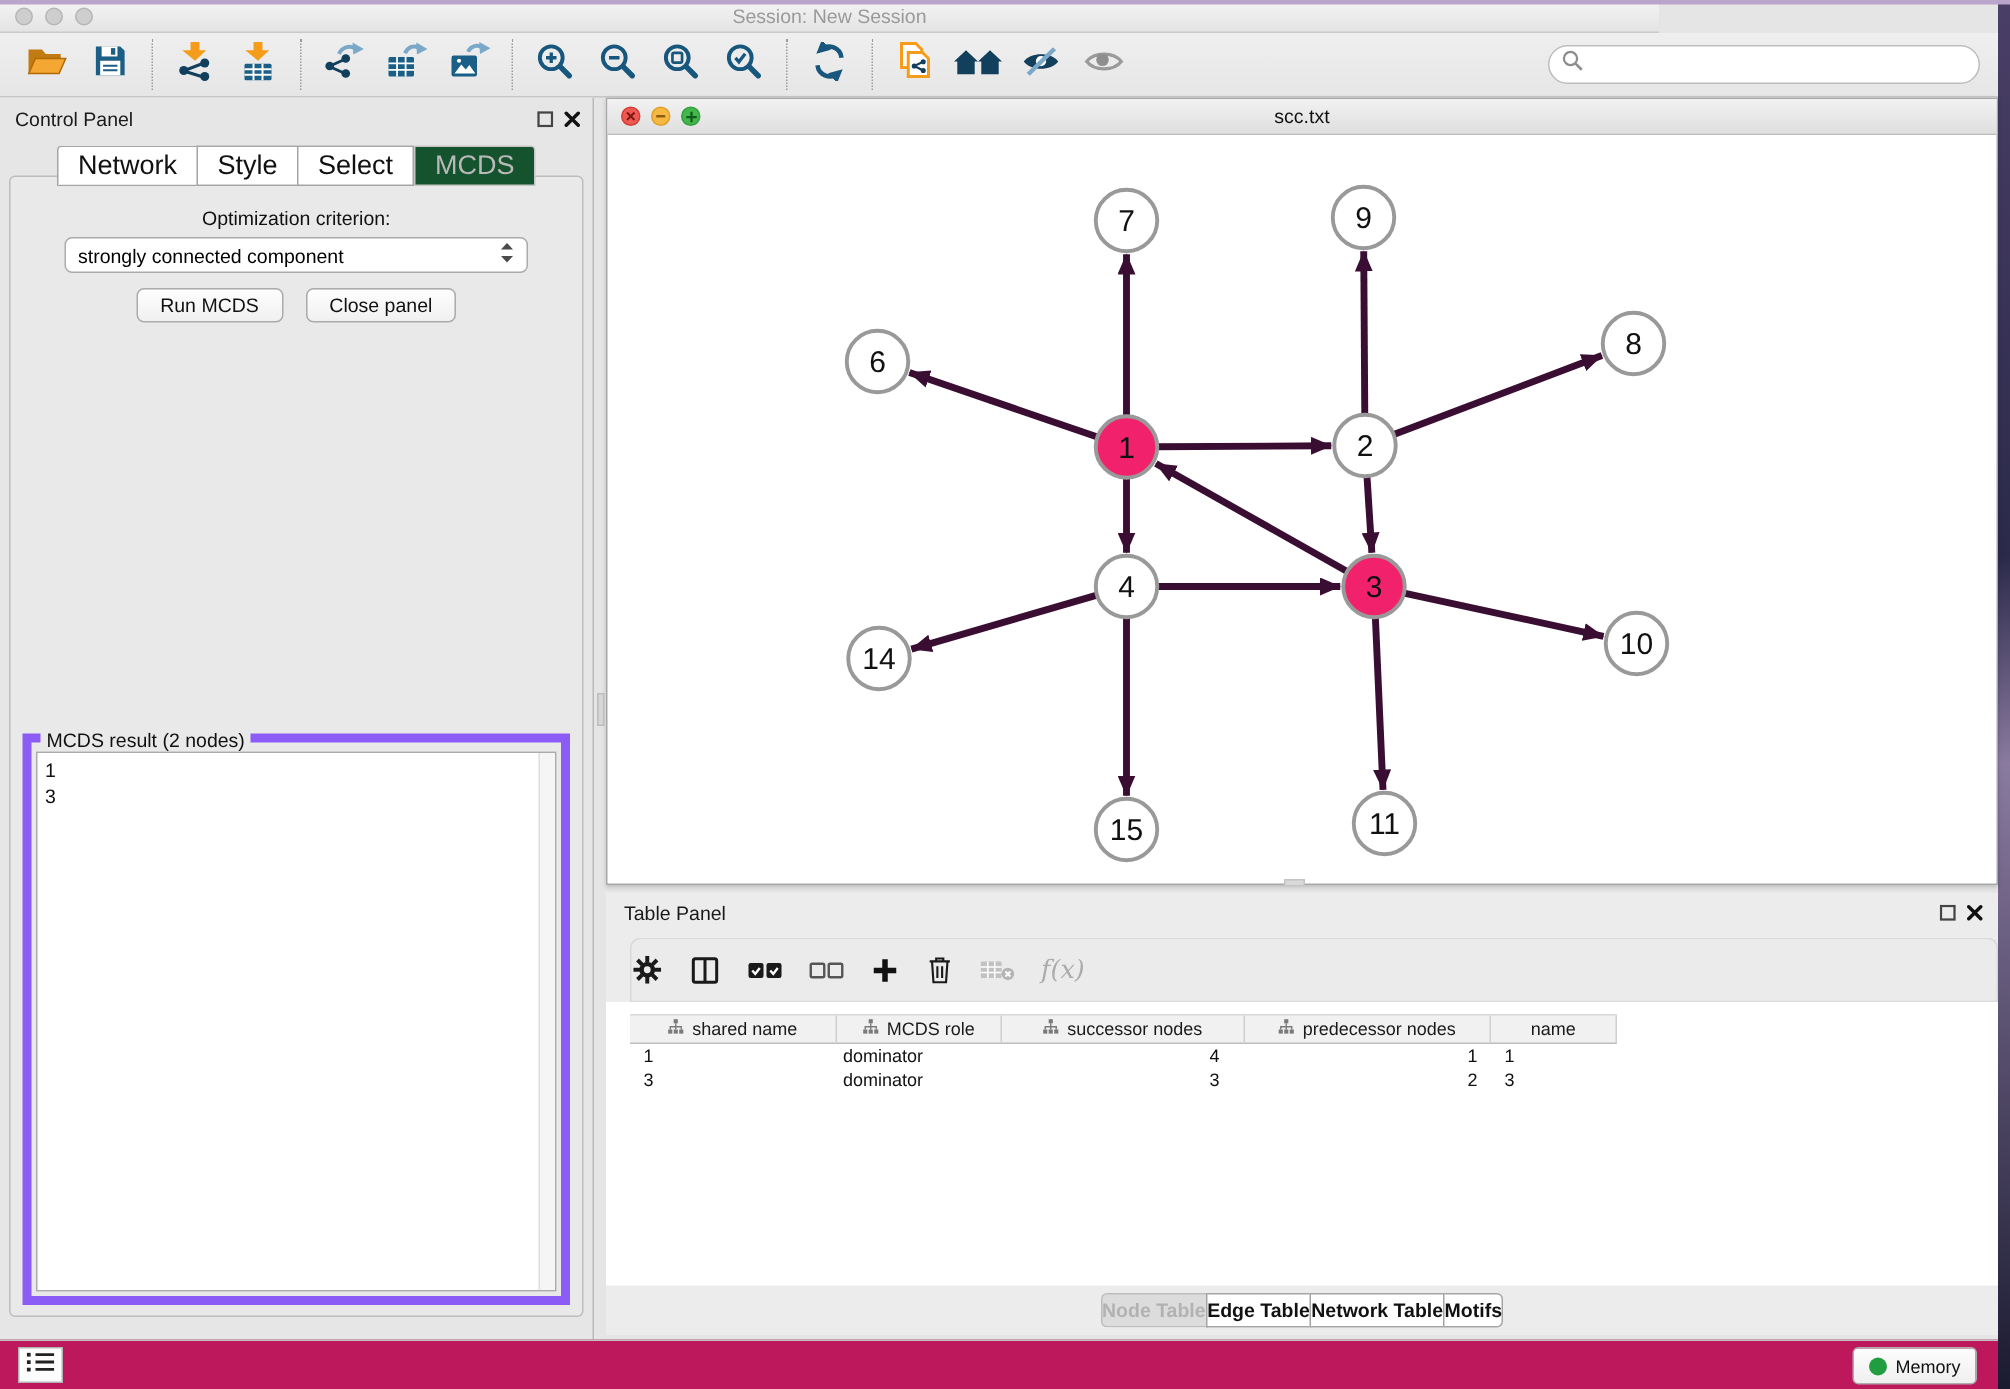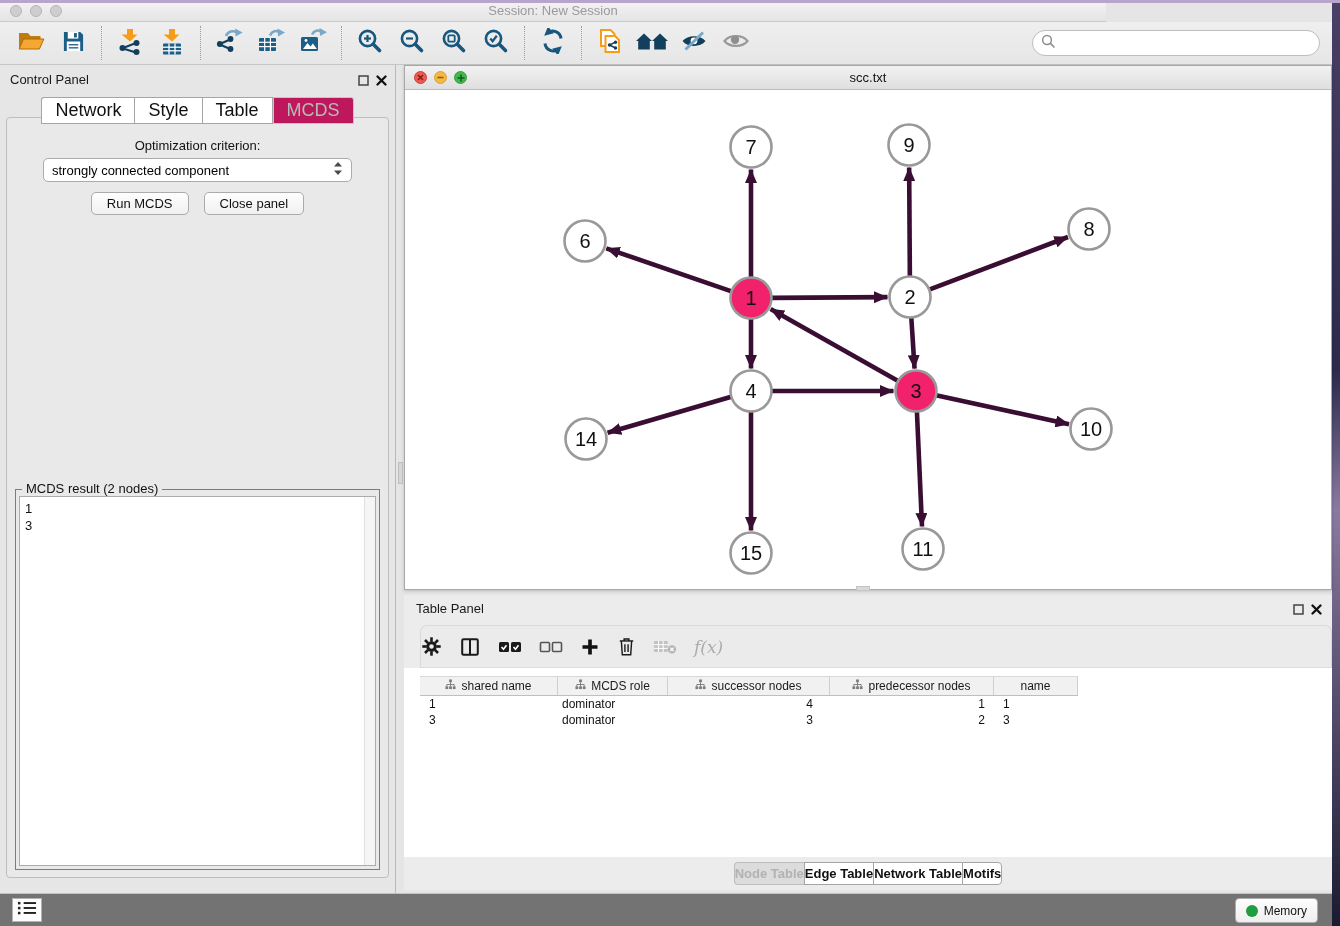--- a/index.html
+++ b/index.html
@@ -29,32 +29,32 @@
   
   #control-panel { position:absolute; left:0; top:65px; width:396px; height:828px;
     background:#e6e6e6; border-right:1px solid #b9b9b9; }
   #cp-header { position:absolute; left:0; top:0; width:100%; height:30px; }
   #cp-title { position:absolute; left:10px; top:7px; font-size:13px; color:#1a1a1a; }
   .panel-icons { position:absolute; right:8px; top:7px; display:flex; gap:7px; align-items:center; }
   #cp-tabs { position:absolute; left:0; top:32px; width:100%; display:flex; justify-content:center; z-index:2; }
   .cp-tab { font-size:18px; padding:2px 13px; background:#fff; border:1px solid #a5a5a5; color:#111;
     border-right-width:0; }
   .cp-tab:first-child { border-radius:3px 0 0 0; }
-  .cp-tab.disabled-active { background:#be185d; color:#b9b9b9; border:1px solid #c6c6c6; border-radius:0 3px 0 0; }
+  .cp-tab.disabled-active { background:#14532d; color:#b9b9b9; border:1px solid #c6c6c6; border-radius:0 3px 0 0; }
   #cp-body { position:absolute; left:6px; right:6px; top:52px; bottom:15px;
     background:#e9e9e9; border:1px solid #bdbdbd; border-radius:4px; }
   #opt-label { position:absolute; top:20px; width:100%; text-align:center; font-size:13px; color:#111; }
   #criterion-select { position:absolute; top:40px; left:36px; right:36px; height:24px; background:#fff;
     border:1px solid #ababab; border-radius:5px; display:flex; align-items:center; padding:0 8px; font-size:13px; }
   #criterion-select .stepper { margin-left:auto; }
   #cp-buttons { position:absolute; top:74px; width:100%; display:flex; justify-content:center; gap:15px; }
   .cp-btn { background:linear-gradient(#fefefe,#f0f0f0); border:1px solid #ababab; border-radius:5px;
     font-size:13px; padding:3px 15px; color:#111; }
   #result-group { position:absolute; left:8px; right:8px; top:371px; bottom:7px;
-    border:1px solid #8b5cf6; }
+    border:6px solid #8b5cf6; }
   #result-legend { position:absolute; top:-9px; left:6px; background:#e9e9e9; padding:0 4px; font-size:13px; color:#111; }
   #result-text { position:absolute; left:3px; right:3px; top:6px; bottom:3px; background:#fff;
     border:1px solid #ababab; font-size:13px; color:#111; padding:3px 5px; line-height:17px; }
   #result-scrollbar { position:absolute; right:0; top:0; bottom:0; width:11px; background:#f5f5f5; border-left:1px solid #e0e0e0; }
 
   
   #network-window { position:absolute; left:404px; top:65px; width:928px; height:525px;
     background:#fff; border:1px solid #a8a8a8; box-shadow:0 1px 3px rgba(0,0,0,.18); }
   #nw-titlebar { position:absolute; left:0; top:0; width:100%; height:24px;
     background:linear-gradient(#f2f2f2,#dfdfdf); border-bottom:1px solid #bcbcbc; }
@@ -91,21 +91,21 @@
   .tp-row:first-of-type { margin-top:3px; }
   #tp-tabs { position:absolute; left:0; bottom:5px; width:100%; display:flex; justify-content:center; }
   .tp-tab { font-size:13px; font-weight:bold; padding:3px 0; background:#fff; border:1px solid #a5a5a5;
     border-right-width:0; color:#111; }
   .tp-tab:first-child { border-radius:4px 0 0 4px; }
   .tp-tab:last-child { border-right-width:1px; border-radius:0 4px 4px 0; }
   .tp-tab.active { background:#dcdcdc; color:#b2b2b2; border-color:#bdbdbd; }
 
   
   #statusbar { position:absolute; left:0; top:893px; width:1332px; height:33px;
-    background:#737373; border-top:1px solid #c2c2c2; }
+    background:#be185d; border-top:1px solid #c2c2c2; }
   #list-button { position:absolute; left:12px; top:4px; width:30px; height:24px; background:#fdfdfd;
     border:1px solid #b3b3b3; display:flex; align-items:center; justify-content:center; }
   #memory-button { position:absolute; right:14px; top:4px; height:25px; background:linear-gradient(#fdfdfd,#efefef);
     border:1px solid #adadad; border-radius:4px; display:flex; align-items:center; gap:6px; padding:0 10px; }
   #memory-dot { width:12px; height:12px; border-radius:50%; }
   #memory-label { font-size:12px; color:#111; }
 </style>
 </head>
 <body>
 
@@ -297,21 +297,21 @@
               <rect x="1" y="1" width="9" height="9" fill="none" stroke="#444" stroke-width="1.5"></rect>
             </svg></span>
         <span><svg width="11" height="11" viewBox="0 0 11 11">
               <path d="M1.5 1.5 L9.5 9.5 M9.5 1.5 L1.5 9.5" stroke="#111" stroke-width="2.3" stroke-linecap="round"></path>
             </svg></span>
       </span>
     </div>
     <div id="cp-tabs">
       <div class="cp-tab">Network</div>
       <div class="cp-tab">Style</div>
-      <div class="cp-tab" style="border-right-width:1px">Table</div>
+      <div class="cp-tab" style="border-right-width:1px">Select</div>
       <div class="cp-tab disabled-active">MCDS</div>
     </div>
     <div id="cp-body">
       <div id="criterion-select">
         <span>strongly connected component</span>
         <span class="stepper"><svg width="10" height="15" viewBox="0 0 10 15">
               <path d="M5 1 L9 5.4 H1 z" fill="#4a4a4a"></path>
               <path d="M5 14 L1 9.6 H9 z" fill="#4a4a4a"></path>
             </svg></span>
       </div>

